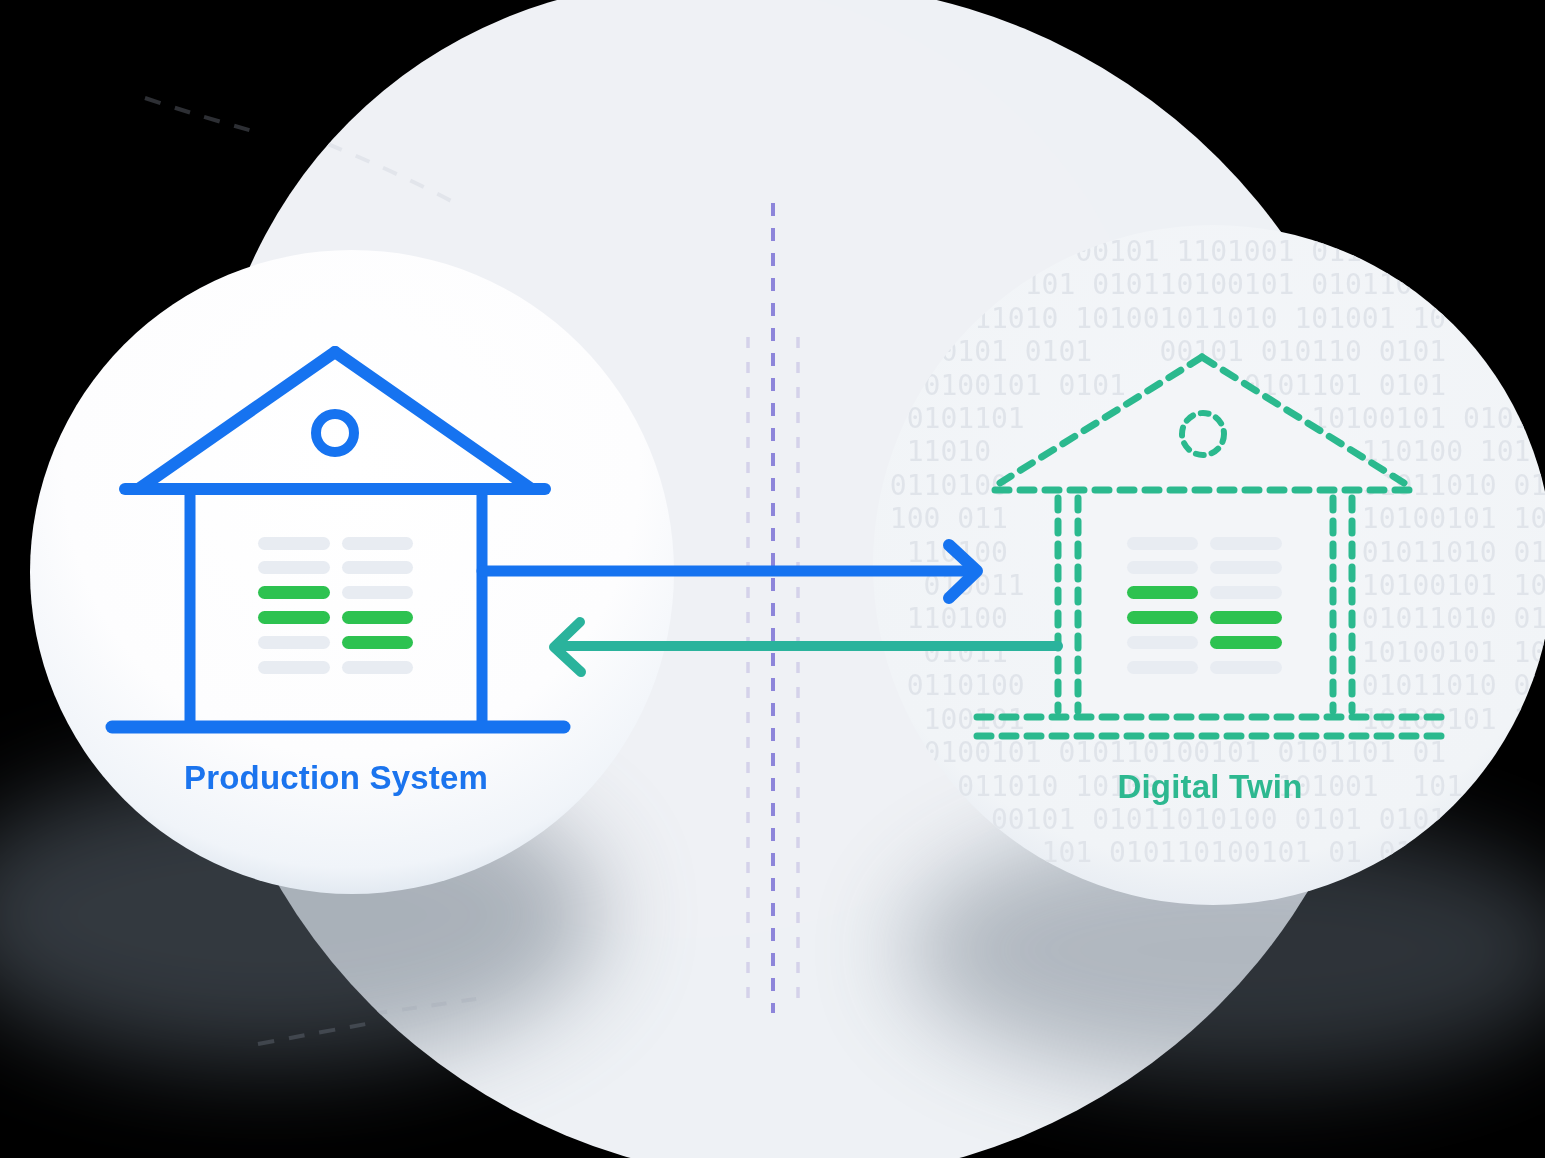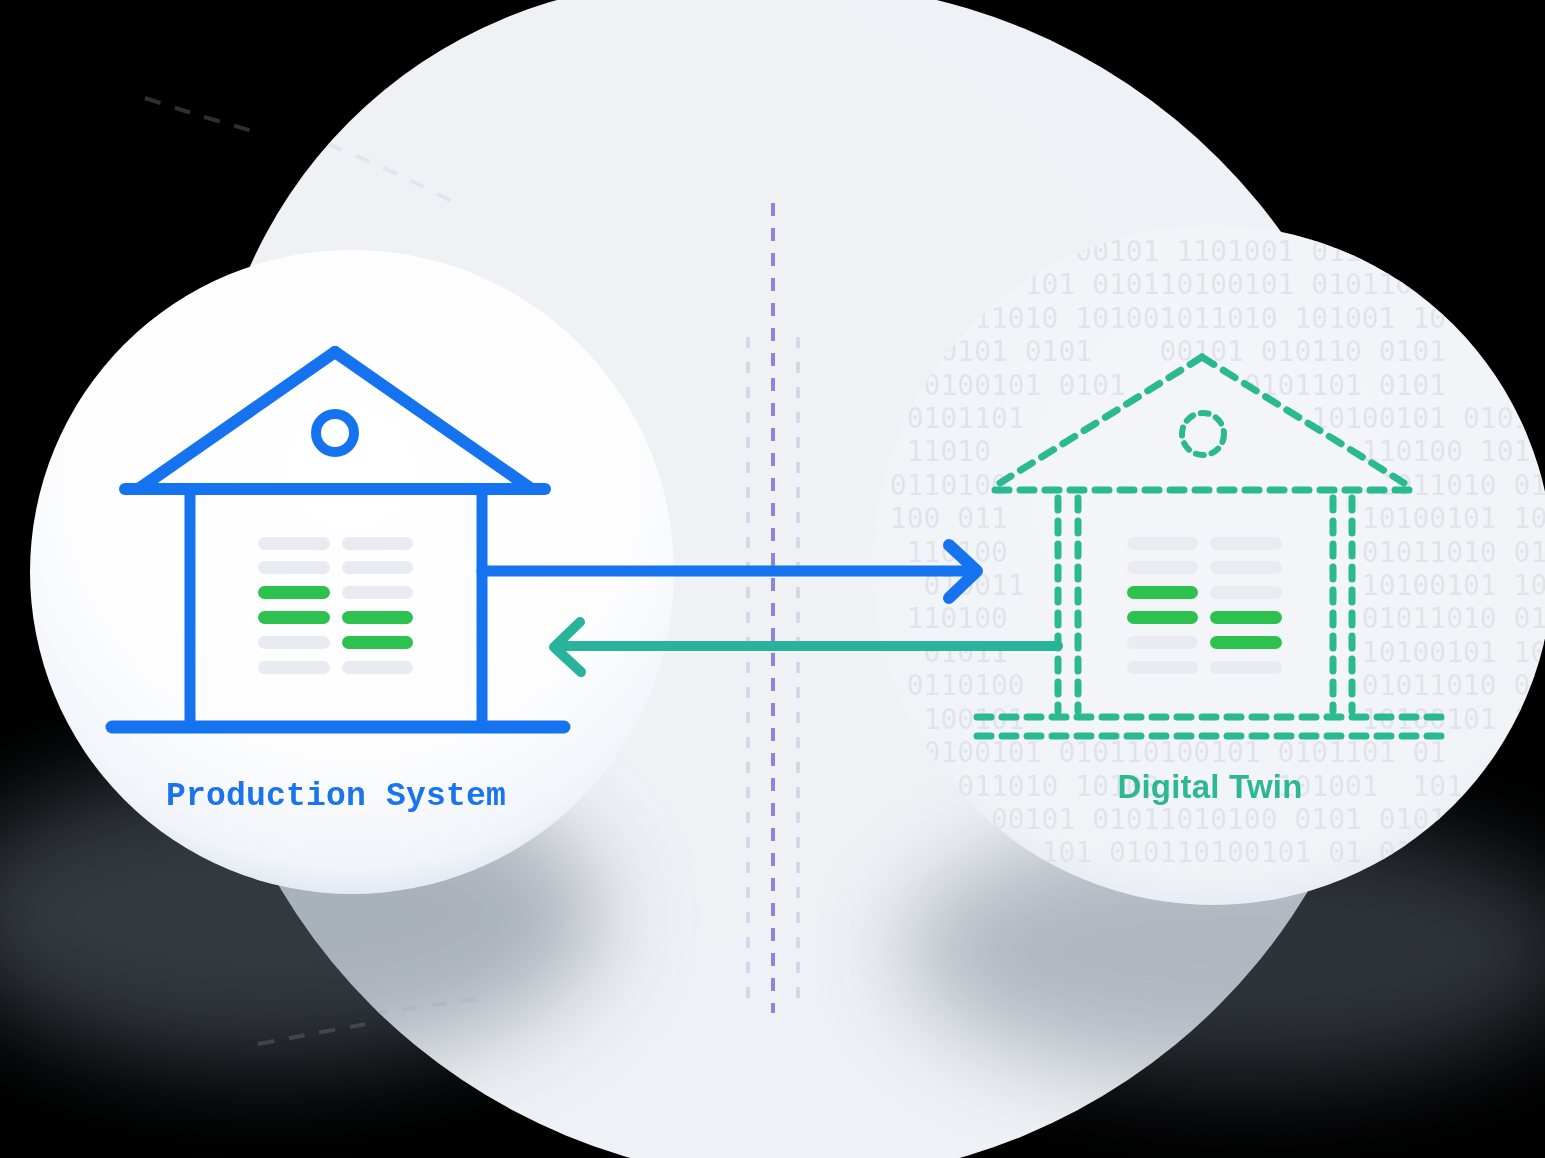--- a/index.html
+++ b/index.html
@@ -17,21 +17,21 @@
   .f-gray{fill:var(--bargray);}
 
   #binary-field{left:873px;top:225px;width:680px;height:680px;border-radius:50%;
     overflow:hidden;z-index:2;pointer-events:none;}
   #binary-field .brow{white-space:pre;font-family:"DejaVu Sans Mono",monospace;
     font-size:28px;line-height:33.4px;color:var(--binary);letter-spacing:0px;}
   #binary-field .pad{height:10px;}
 
   .node-label{position:absolute;z-index:4;width:420px;text-align:center;
     font-weight:700;font-size:33px;letter-spacing:0.2px;}
-  #label-production{left:126px;top:778px;color:var(--labelblue);font-family:Liberation Mono, monospace;}
+  #label-production{left:126px;top:759px;color:var(--labelblue);}
   #label-twin{left:1000px;top:768px;color:var(--labelteal);}
 
   #bg{z-index:1;} #fg{z-index:3;}
 </style>
 </head>
 <body style="background: rgb(0, 0, 0);">
 
 <svg id="bg" class="layer" width="1545" height="1158" viewBox="0 0 1545 1158">
   <defs>
     <radialGradient id="gLeft" cx="50%" cy="34%" r="72%">

